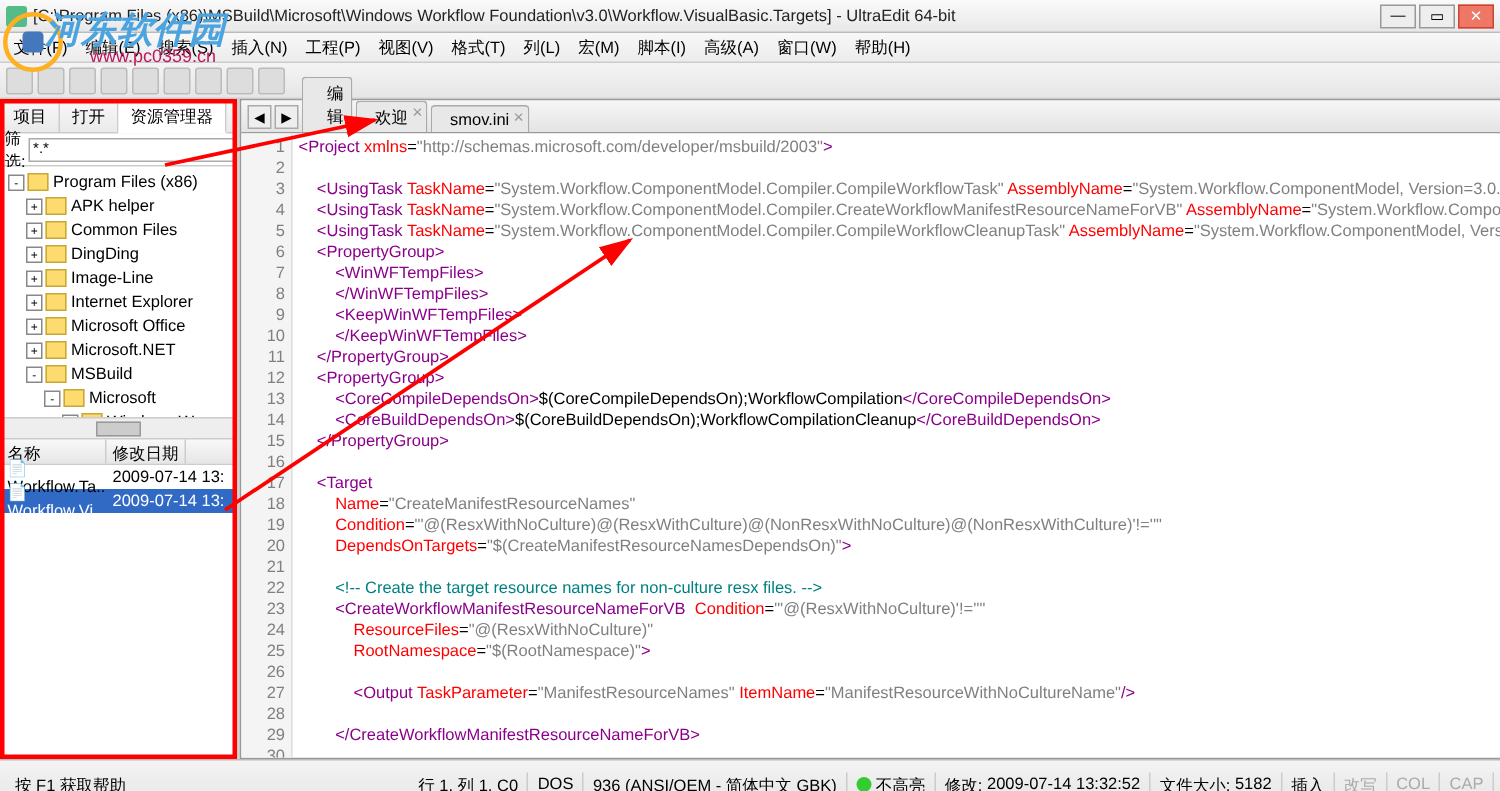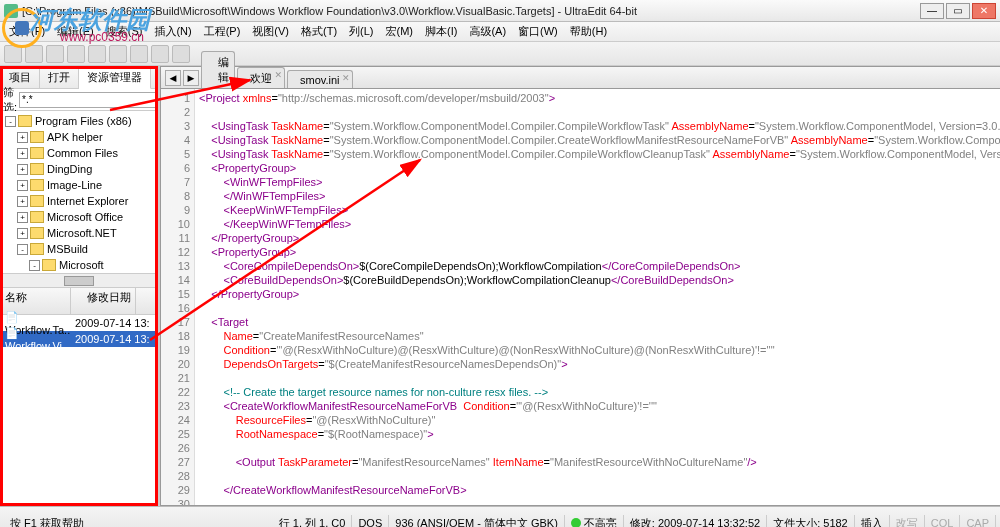--- a/index.html
+++ b/index.html
@@ -27,21 +27,21 @@
 .filter-row { height:22px; display:flex; align-items:center; border-bottom:1px solid #ccc; padding:2px; gap:2px; }
 .filter-row input { flex:1; height:16px; border:1px solid #aaa; font-size:10px; padding:0 2px; }
 .filter-row .fbtn { width:16px; height:16px; border:1px solid #aaa; background:#eee; display:flex; align-items:center; justify-content:center; font-size:9px; }
 .tree { flex:1; overflow:auto; padding:2px; font-size:11px; background:#fff; }
 .tree-item { display:flex; align-items:center; height:16px; white-space:nowrap; }
 .tree-item .exp { width:11px; height:11px; border:1px solid #888; margin-right:2px; display:flex; align-items:center; justify-content:center; font-size:8px; background:#fff; cursor:pointer; }
 .tree-item .fold { width:14px; height:12px; background:#fddb6e; border:1px solid #c9a838; margin-right:3px; }
 .tree-item .lbl { font-size:11px; }
 .hscroll { height:14px; background:#eee; border-top:1px solid #ccc; display:flex; align-items:center; justify-content:center; }
 .hscroll .thumb { width:30px; height:10px; background:#ccc; border:1px solid #999; }
-.list-hdr { height:28px; background:linear-gradient(#f8f8f8,#e6e6e6); border-top:1px solid #ccc; border-bottom:1px solid #ccc; display:flex;gap:12px; }
+.list-hdr { height:18px; background:linear-gradient(#f8f8f8,#e6e6e6); border-top:1px solid #ccc; border-bottom:1px solid #ccc; display:flex; }
 .list-hdr span { padding:2px 4px; border-right:1px solid #ccc; font-size:11px; }
 .filelist { background:#fff; }
 .filelist .row { display:flex; height:16px; align-items:center; font-size:11px; }
 .filelist .row.sel { background:#316ac5; color:#fff; }
 .filelist .row span:first-child { width:70px; padding-left:4px; overflow:hidden; }
 .filelist .row span:last-child { padding-left:4px; }
 .editor-area { flex:1; display:flex; flex-direction:column; border:1px solid #999; background:#fff; }
 .splitter { width:4px; background:#ececec; border-left:1px solid #ccc; border-right:1px solid #ccc; cursor:col-resize; }
 .ed-tabs { height:22px; background:linear-gradient(#f6f6f6,#e4e4e4); display:flex; align-items:flex-end; border-bottom:1px solid #999; padding-left:4px; gap:0; }
 .ed-tab { padding:3px 12px 2px; border:1px solid #aaa; border-bottom:none; background:#e8e8e8; font-size:11px; border-radius:3px 3px 0 0; margin-right:2px; cursor:pointer; position:relative; }

